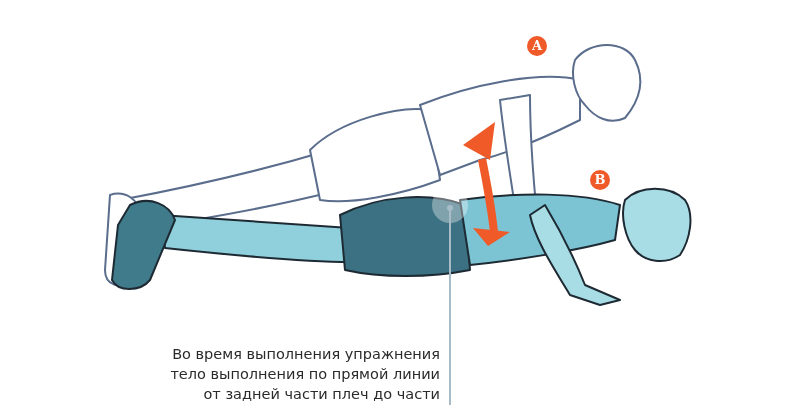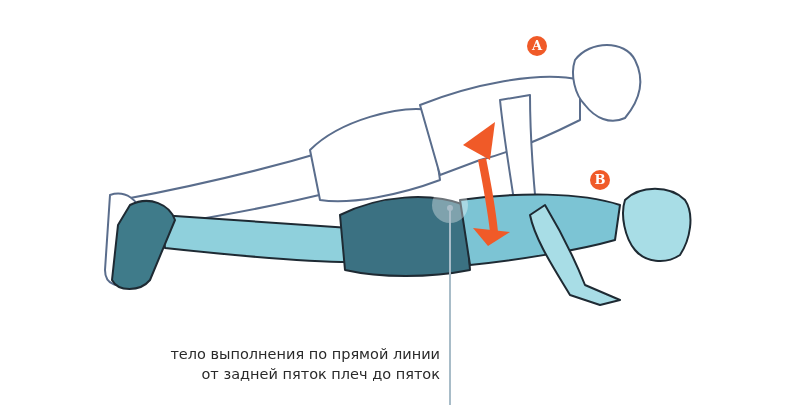--- a/index.html
+++ b/index.html
@@ -62,16 +62,17 @@
       <path d="M478 160 C 484 190, 488 215, 490 232 L 498 232 C 496 212, 492 188, 486 158 Z"></path>
       <polygon points="463,145 495,122 490,160"></polygon>
       <polygon points="473,228 510,232 488,246"></polygon>
     </g>
   </svg>
 
   <div class="badge" style="left:527px; top:36px;">A</div>
   <div class="badge" style="left:590px; top:170px;">B</div>
 
   <div class="caption" style="left:150px; right:auto; width:290px;">
+    <div>Во время выполнения упражнения</div>
     <div>тело выполнения по прямой линии</div>
-    <div>от задней пяток плеч до пяток</div>
+    <div>от задней части плеч до части</div>
   </div>
 </div>
 
 </body></html>

